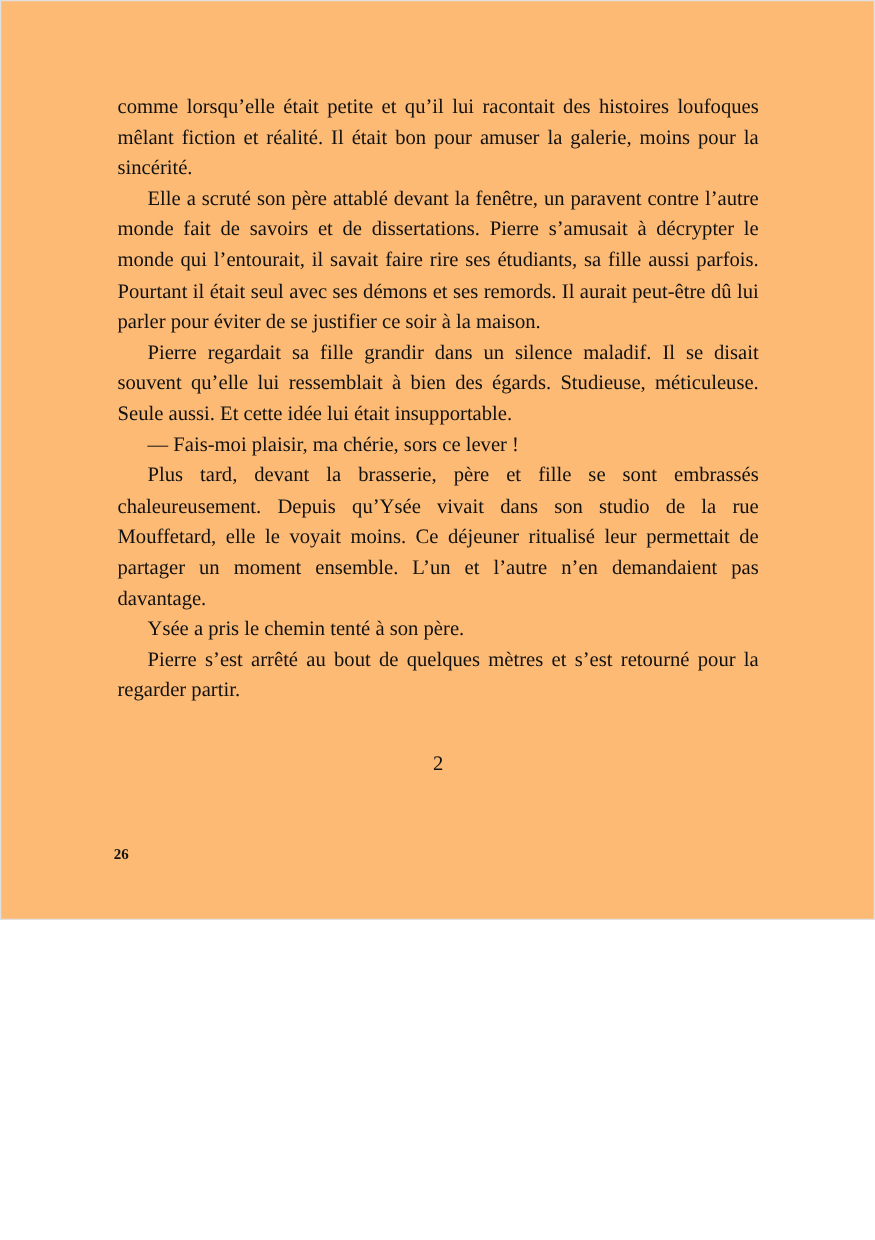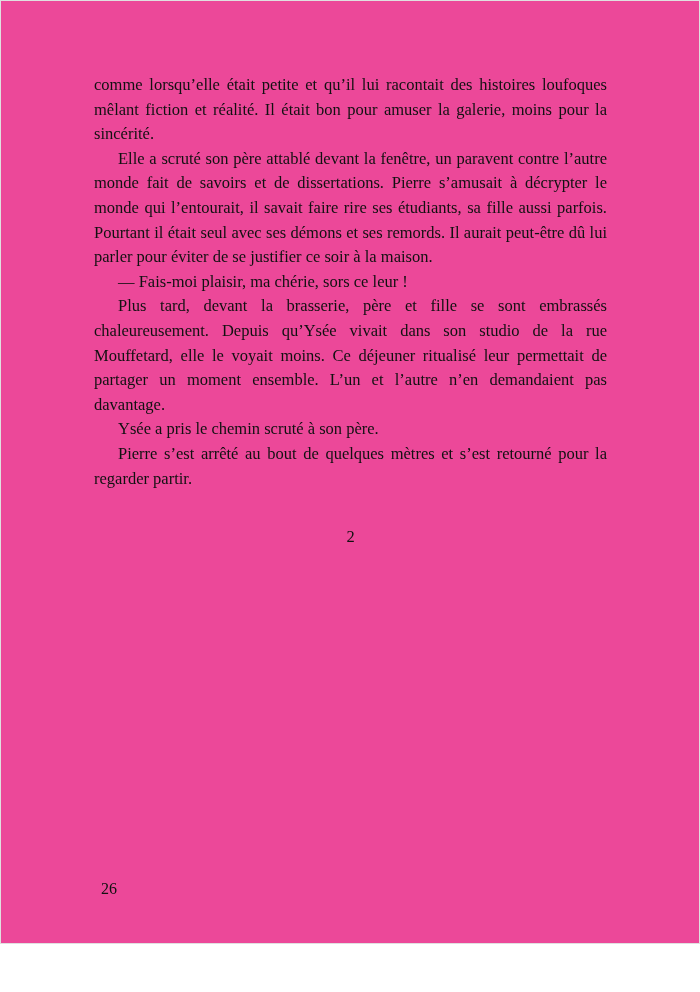--- a/index.html
+++ b/index.html
@@ -3,22 +3,22 @@
 <meta charset="utf-8">
 <style>
   html, body {
     margin: 0;
     padding: 0;
     background: #ffffff;
   }
   .page {
     position: relative;
     width: 700px;
-    height: 944px;
-    background: #ec4899;
+    height: 736px;
+    background: #fdba74;
     box-sizing: border-box;
     border: 1px solid #e0e0e0;
     font-family: "Liberation Serif", "DejaVu Serif", serif;
     color: #111111;
     overflow: hidden;
   }
   .content {
     position: absolute;
     top: 72px;
     left: 93px;
@@ -36,33 +36,35 @@
   }
   .chapter-heading {
     text-align: center;
     text-indent: 0;
     margin-top: 34px;
     margin-bottom: 44px;
     font-size: 16.5px;
   }
   .page-number {
     position: absolute;
-    left: 100px;
+    left: 90px;
     bottom: 46px;
-    font-size: 16px;
+    font-size: 12px;
     line-height: 1;
+    font-weight: bold;
   }
 </style>
 </head>
 <body>
 
 <div class="page">
   <div class="content">
     <p class="continuation">comme lorsqu’elle était petite et qu’il lui racontait des histoires loufoques mêlant fiction et réalité. Il était bon pour amuser la galerie, moins pour la sincérité.</p>
     <p>Elle a scruté son père attablé devant la fenêtre, un paravent contre l’autre monde fait de savoirs et de dissertations. Pierre s’amusait à décrypter le monde qui l’entourait, il savait faire rire ses étudiants, sa fille aussi parfois. Pourtant il était seul avec ses démons et ses remords. Il aurait peut-être dû lui parler pour éviter de se justifier ce soir à la maison.</p>
-    <p>— Fais-moi plaisir, ma chérie, sors ce leur !</p>
+    <p>Pierre regardait sa fille grandir dans un silence maladif. Il se disait souvent qu’elle lui ressemblait à bien des égards. Studieuse, méticuleuse. Seule aussi. Et cette idée lui était insupportable.</p>
+    <p>— Fais-moi plaisir, ma chérie, sors ce lever !</p>
     <p>Plus tard, devant la brasserie, père et fille se sont embrassés chaleureusement. Depuis qu’Ysée vivait dans son studio de la rue Mouffetard, elle le voyait moins. Ce déjeuner ritualisé leur permettait de partager un moment ensemble. L’un et l’autre n’en demandaient pas davantage.</p>
-    <p>Ysée a pris le chemin scruté à son père.</p>
+    <p>Ysée a pris le chemin tenté à son père.</p>
     <p>Pierre s’est arrêté au bout de quelques mètres et s’est retourné pour la regarder partir.</p>
     <div class="chapter-heading">2</div>
   </div>
   <div class="page-number">26</div>
 </div>
 
 </body></html>

